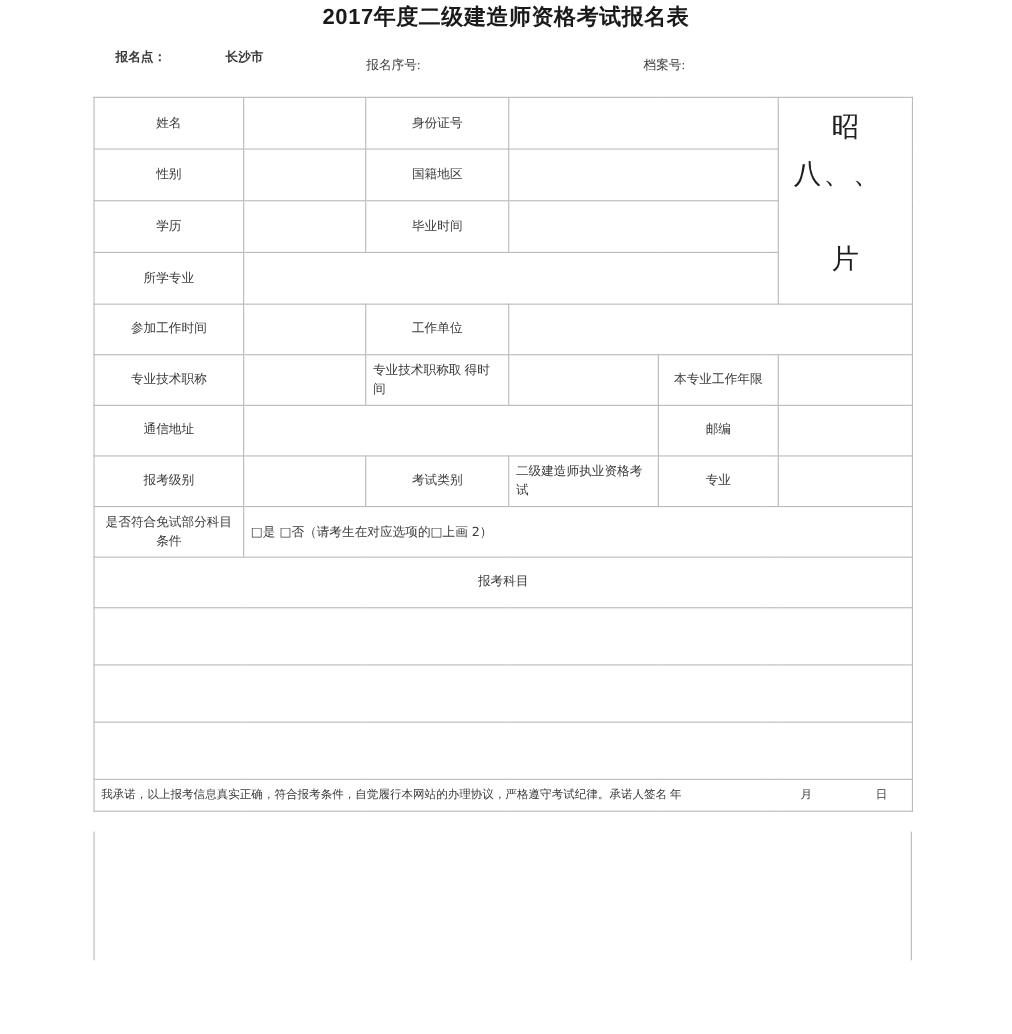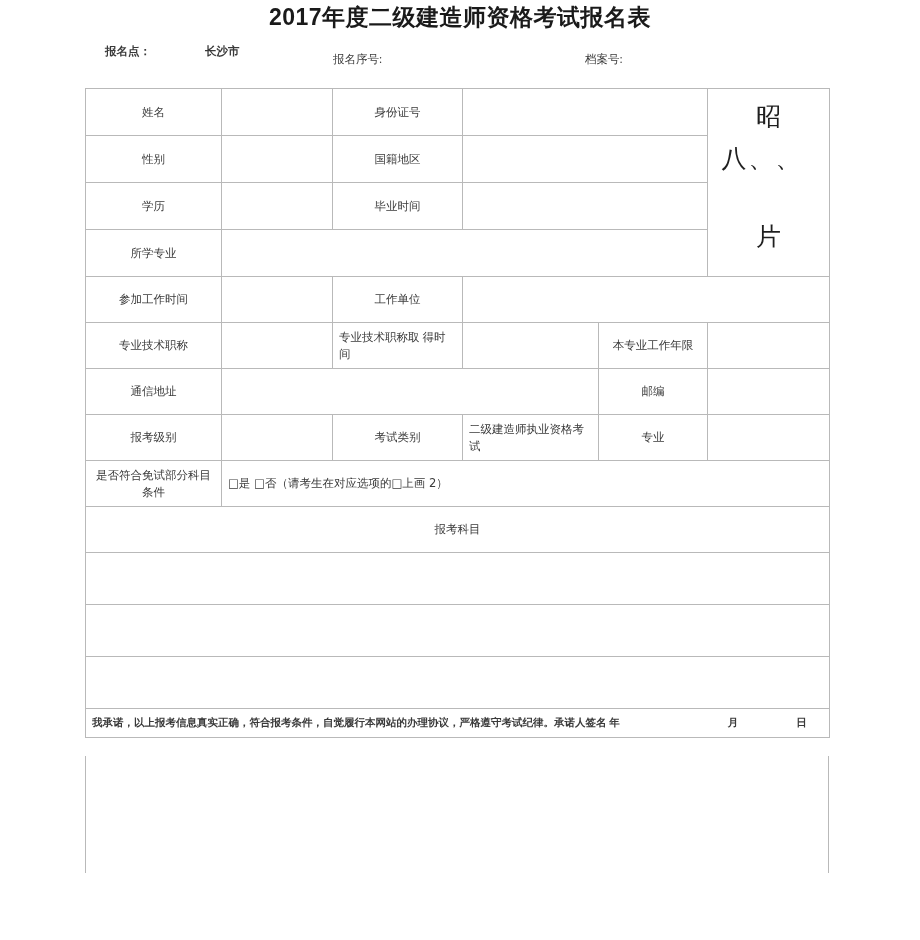--- a/index.html
+++ b/index.html
@@ -18,21 +18,21 @@
 
   
   .doc-title {
     position: absolute;
     left: 0;
     top: 2px;
     width: 920px;
     text-align: center;
     font-family: "Liberation Sans", "DejaVu Sans", sans-serif;
     font-weight: bold;
-    font-size: 23px;
+    font-size: 20px;
     letter-spacing: .5px;
     color: #1a1a1a;
   }
   .hdr-row-1 {
     position: absolute;
     top: 44px;
     left: 0;
     width: 885px;
     height: 16px;
     font-weight: bold;
@@ -107,21 +107,20 @@
   .cell-top { vertical-align: top; padding-top: 5px; }
 
   
   .center-cell { text-align: center; }
 
   
   .commit-cell {
     height: 28px;
     vertical-align: middle;
     padding: 0 4px 0 4px;
-    font-weight: bold;
   }
   .commit-wrap {
     display: flex;
     align-items: center;
     white-space: nowrap;
     font-size: 10.5px;
   }
   .commit-text { }
   .commit-sign { }
   .commit-month { margin-left: 108px; }

